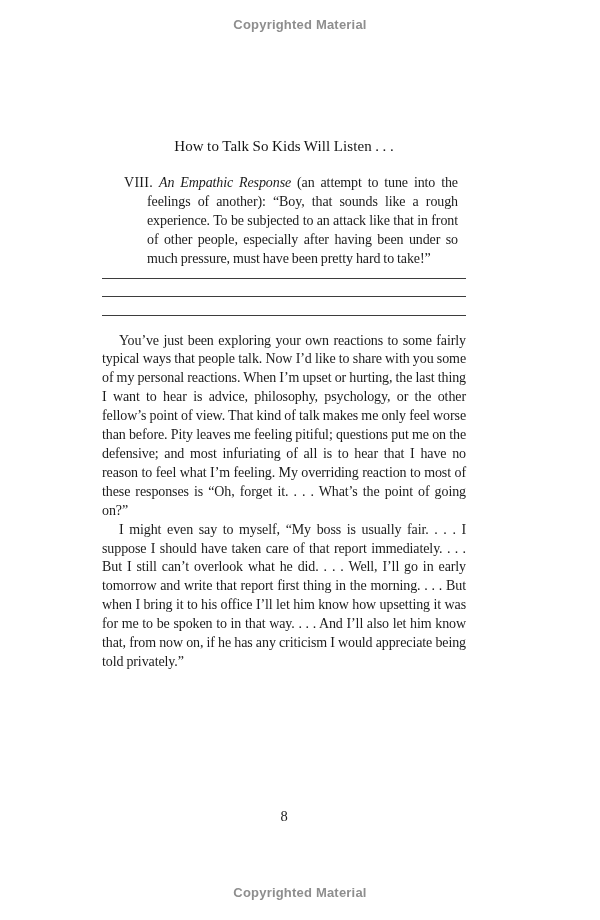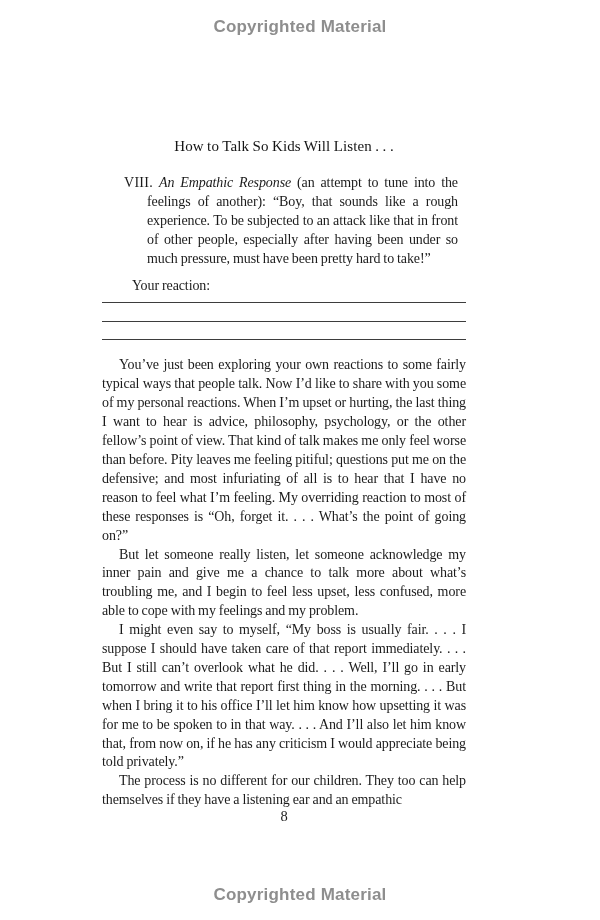--- a/index.html
+++ b/index.html
@@ -15,21 +15,21 @@
     font-family: "Liberation Serif", "DejaVu Serif", serif;
     color: #1b1b1b;
   }
   .copyright {
     position: absolute;
     left: 0;
     width: 100%;
     text-align: center;
     font-family: "Liberation Sans", "DejaVu Sans", sans-serif;
     font-weight: bold;
-    font-size: 17px;
+    font-size: 13px;
     color: #8e8e8e;
     letter-spacing: 0.2px;
   }
   .copyright.top { top: 17px; }
   .copyright.bottom { top: 885px; }
 
   .text-block {
     position: absolute;
     left: 102px;
     top: 136px;
@@ -94,32 +94,29 @@
 <div class="text-block">
 
   <div class="running-head">How to Talk So Kids Will Listen&nbsp;.&nbsp;.&nbsp;.</div>
 
   <div class="list-item">
     <span class="numeral">VIII.</span>
     <span class="term">An Empathic Response</span>
     <span class="item-text">(an attempt to tune into the feelings of another): “Boy, that sounds like a rough experience. To be subjected to an attack like that in front of other people, especially after having been under so much pressure, must have been pretty hard to take!”</span>
   </div>
 
-  <div class="reaction-prompt">Your reaction:</div>
 
   <div class="answer-lines">
     <div class="answer-line"></div>
     <div class="answer-line"></div>
     <div class="answer-line"></div>
   </div>
 
   <div class="body-copy">
     <p>You’ve just been exploring your own reactions to some fairly typical ways that people talk. Now I’d like to share with you some of my personal reactions. When I’m upset or hurting, the last thing I want to hear is advice, philosophy, psychology, or the other fellow’s point of view. That kind of talk makes me only feel worse than before. Pity leaves me feeling pitiful; questions put me on the defensive; and most infuriating of all is to hear that I have no reason to feel what I’m feeling. My overriding reaction to most of these responses is “Oh, forget it.&nbsp;.&nbsp;.&nbsp;. What’s the point of going on?”</p>
-    <p>But let someone really listen, let someone acknowledge my inner pain and give me a chance to talk more about what’s troubling me, and I begin to feel less upset, less confused, more able to cope with my feelings and my problem.</p>
     <p>I might even say to myself, “My boss is usually fair.&nbsp;.&nbsp;.&nbsp;. I suppose I should have taken care of that report immediately.&nbsp;.&nbsp;.&nbsp;. But I still can’t overlook what he did.&nbsp;.&nbsp;.&nbsp;. Well, I’ll go in early tomorrow and write that report first thing in the morning.&nbsp;.&nbsp;.&nbsp;. But when I bring it to his office I’ll let him know how upsetting it was for me to be spoken to in that way.&nbsp;.&nbsp;.&nbsp;. And I’ll also let him know that, from now on, if he has any criticism I would appreciate being told privately.”</p>
-    <p>The process is no different for our children. They too can help themselves if they have a listening ear and an empathic</p>
   </div>
 
 </div>
 
 <div class="page-number">8</div>
 
 <div class="copyright bottom">Copyrighted Material</div>
 
 </body></html>

